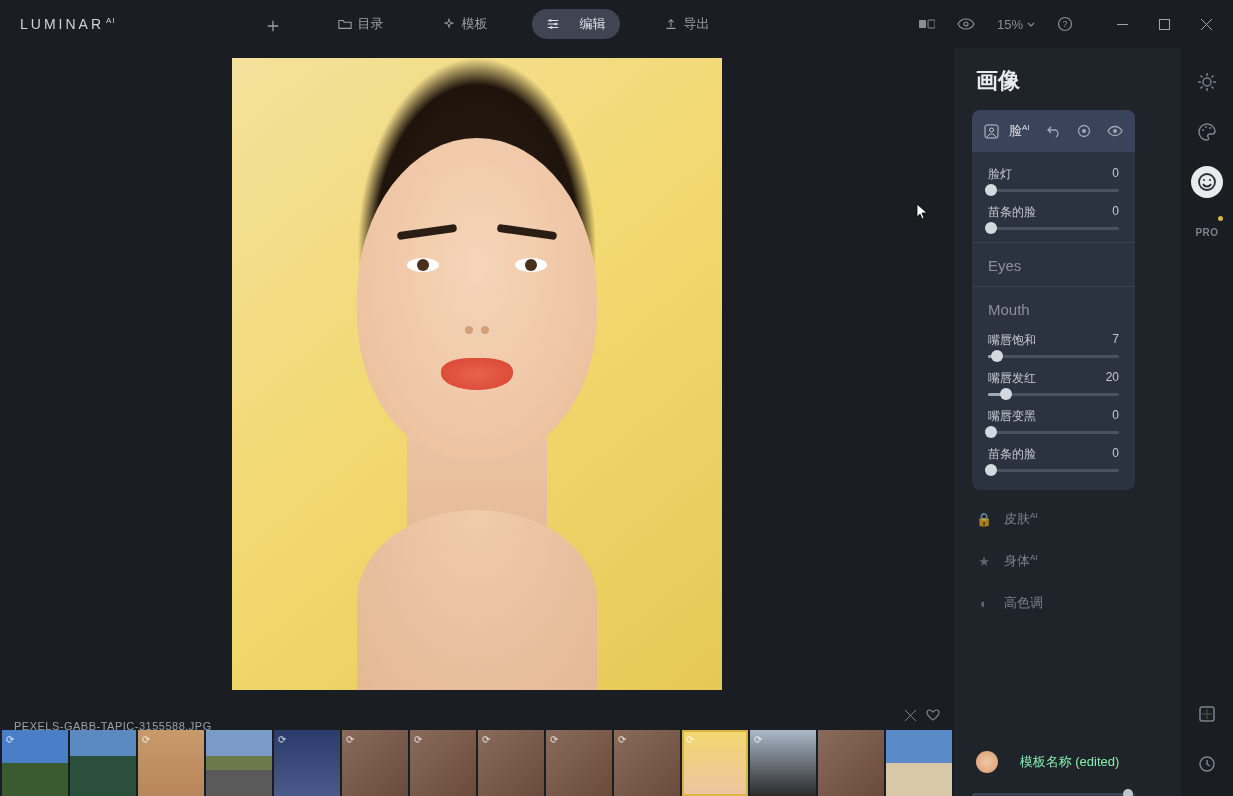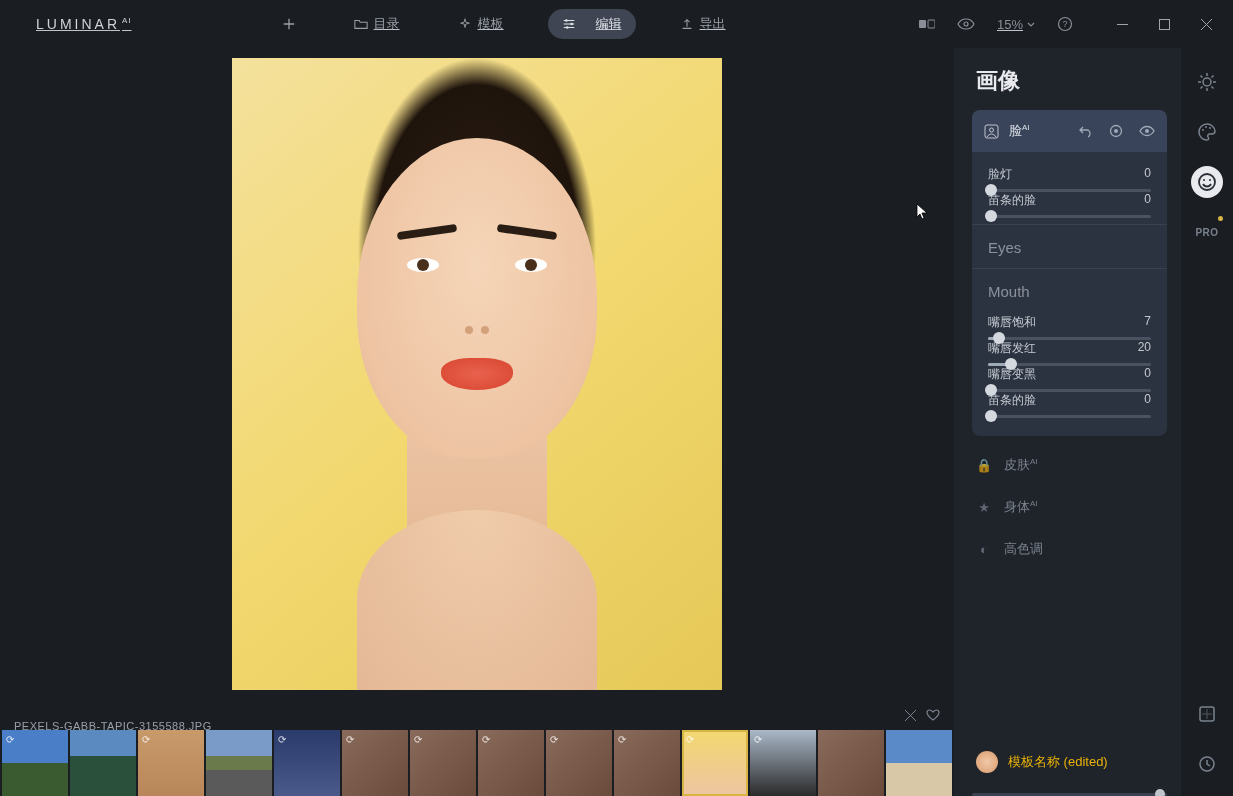--- a/index.html
+++ b/index.html
@@ -1,20 +1,20 @@
 <!DOCTYPE html>
 <html><head>
 <meta charset="utf-8">
 <style>
 * { margin:0; padding:0; box-sizing:border-box; font-family:"Segoe UI",-apple-system,sans-serif; user-select:none; }
 body { width:1233px; height:796px; background:#1a1d22; color:#c0c4cb; overflow:hidden; display:flex; flex-direction:column; }
-.titlebar { height:48px; display:flex; align-items:center; padding:0 6px 0 36px; gap:6px;text-decoration:underline; }
+.titlebar { height:48px; display:flex; align-items:center; padding:0 6px 0 20px; gap:6px; }
 .logo { color:#cfd2d7; letter-spacing:3px; font-size:14px; font-weight:300; }
 .logo sup { font-size:8px; letter-spacing:1px; margin-left:2px; vertical-align:super; }
-.nav-center { display:flex; align-items:center; gap:30px; margin-left:130px; }
+.nav-center { display:flex; align-items:flex-end; gap:30px; margin-left:130px; }
 .nav-item { display:flex; align-items:center; gap:6px; font-size:13px; color:#9aa0a8; padding:6px 14px; border-radius:16px; cursor:pointer; }
 .nav-item.active { background:#3f4553; color:#e0e3e8;gap:20px; }
 .nav-ico { width:14px; height:14px; display:inline-block; }
 .spacer { flex:1; }
 .right-icons { display:flex; align-items:center; gap:22px; margin-right:8px; }
 .ri { color:#8a8f97; font-size:13px; cursor:pointer; display:flex; align-items:center; gap:4px; }
 .winbtns { display:flex; margin-left:14px; }
 .winbtn { width:42px; height:40px; display:flex; align-items:center; justify-content:center; color:#a0a4ab; cursor:pointer; font-size:12px; }
 .content { flex:1; display:flex; overflow:hidden; }
 .canvas-area { flex:1; display:flex; flex-direction:column; }
@@ -41,40 +41,40 @@
 .thumb .tico { position:absolute; top:4px; left:4px; color:#fff; font-size:10px; opacity:.8; }
 .t-sky { background:linear-gradient(#4a7fc8 50%,#3a5a2f 50%); }
 .t-lake { background:linear-gradient(#5a8abf 40%,#2a4f3a 40%); }
 .t-girl { background:linear-gradient(#c89a6a,#b8865a); }
 .t-road { background:linear-gradient(#7a9ac8 40%,#6a7a4a 40% 60%,#5a5a5a 60%); }
 .t-moon { background:linear-gradient(#2a3a6a,#4a5a8a); }
 .t-w1,.t-w2,.t-w3,.t-w4,.t-w5,.t-w6,.t-w8 { background:linear-gradient(135deg,#8a6a5a,#6a4a3a); }
 .t-ylw { background:linear-gradient(#f2d86f,#eec4a3); }
 .t-blk { background:linear-gradient(#aab8c8,#2a2a2a); }
 .t-mtn { background:linear-gradient(#5a8ac8 50%,#d8c8a8 50%); }
-.sidepanel { width:360px; background:#1f232a; display:flex; }
+.sidepanel { width:360px; background:#1f232a; display:flex;gap:32px; }
 .tools { flex:1; padding:18px 14px 0 18px; display:flex; flex-direction:column; min-width:0; }
 .panel-title { font-size:22px; font-weight:600; color:#e8eaed; margin:0 0 14px 4px; }
 .tool-card { background:#2c3340; border-radius:8px; overflow:hidden; margin-bottom:8px; }
 .card-head { height:42px; display:flex; align-items:center; padding:0 12px; gap:10px; background:#39445a; cursor:pointer; }
 .card-head .lbl { font-size:13px; color:#dfe3e8; flex:1; }
 .card-head .hico { color:#9faab8; font-size:13px; cursor:pointer; margin-left:6px; }
 .card-body { padding:14px 16px 16px; }
-.slider-row { margin-bottom:0; }
+.slider-row { margin-bottom:12px; }
 .slider-lbl { display:flex; justify-content:space-between; font-size:12px; color:#c4c9d1; margin-bottom:6px; }
 .slider-track { height:3px; background:#4a5262; border-radius:2px; position:relative; }
 .slider-fill { position:absolute; height:100%; background:#9faab8; border-radius:2px; }
 .slider-thumb { position:absolute; width:12px; height:12px; background:#d4d9e0; border-radius:50%; top:-5px; transform:translateX(-50%); }
 .divider { height:1px; background:#3a4150; margin:6px -16px 0; }
 .section-lbl { font-size:15px; color:#8a919c; padding:14px 0 6px; cursor:pointer; }
 .inactive-tool { display:flex; align-items:center; gap:12px; padding:12px 4px; font-size:13px; color:#7a828e; cursor:pointer; }
 .inactive-tool .iico { width:16px; text-align:center; opacity:.7; }
 .template-bar { margin-top:auto; padding:12px 4px 16px; display:flex; align-items:center; gap:10px; }
 .avatar { width:22px; height:22px; border-radius:50%; background:radial-gradient(#f0c8a8,#d89a6a); }
-.tmpl-name { font-size:13px; color:#eab308; font-weight:500; flex:1; }
+.tmpl-name { font-size:13px; color:#86efac; font-weight:500; flex:1;text-align:center; }
 .tmpl-slider { width:100%; height:3px; background:#3a4150; border-radius:2px; position:relative; margin-top:4px; }
 .tmpl-slider .th { position:absolute; right:2px; top:-4px; width:10px; height:10px; background:#c0c4cb; border-radius:50%; }
 .railbar { width:52px; background:#1a1d22; display:flex; flex-direction:column; align-items:center; padding-top:18px; gap:18px; }
 .rail-ico { width:32px; height:32px; display:flex; align-items:center; justify-content:center; color:#7a828e; cursor:pointer; border-radius:50%; position:relative; }
 .rail-ico.active { background:#e8eaed; color:#2a2e36; }
 .rail-ico.pro { font-size:10px; font-weight:700; letter-spacing:0.5px; }
 .rail-ico .dot { position:absolute; top:0; right:0; width:5px; height:5px; background:#d8b443; border-radius:50%; }
 .rail-bottom { margin-top:auto; margin-bottom:16px; }
 svg { display:block; }
 </style>

